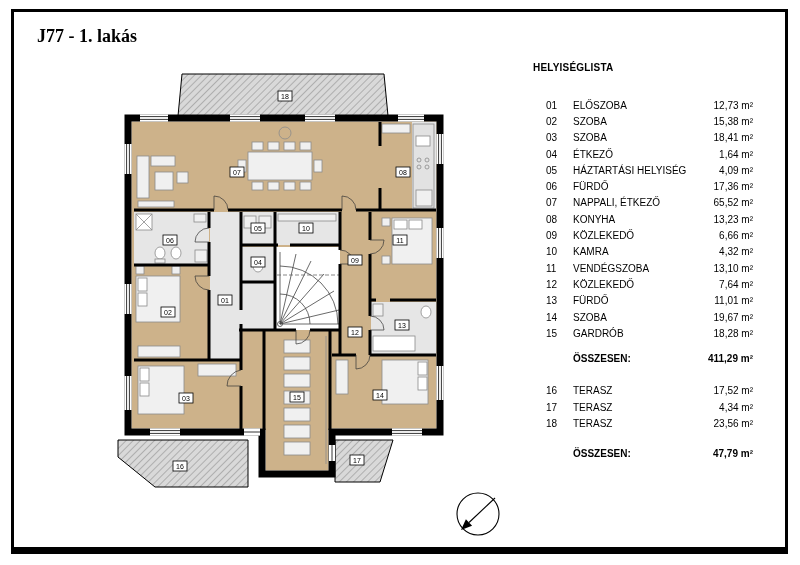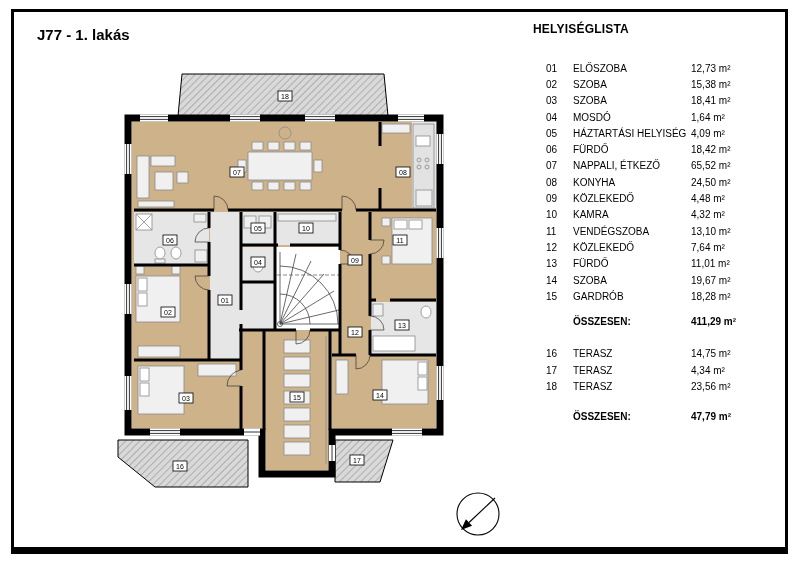--- a/index.html
+++ b/index.html
@@ -1,27 +1,27 @@
 <!DOCTYPE html>
 <html><head>
 <meta charset="utf-8">
 <style>
   html,body{margin:0;padding:0;background:#fff;}
   body{width:800px;height:565px;position:relative;overflow:hidden;
        font-family:"Liberation Sans",sans-serif;color:#000;}
   .frame{position:absolute;left:11px;top:9px;width:777px;height:545px;
          border:3px solid #000;border-bottom-width:7px;box-sizing:border-box;}
-  .page-title{position:absolute;left:37px;top:26px;font-size:15px;font-weight:bold;}
+  .page-title{position:absolute;left:37px;top:26px;font-size:18px;font-weight:bold;font-family:Liberation Serif, serif;}
   .roomlist{position:absolute;left:533px;top:22px;width:220px;}
-  .rl-heading{font-size:12px;font-weight:bold;margin-bottom:24px;letter-spacing:.2px;}
+  .rl-heading{font-size:10px;font-weight:bold;margin-bottom:24px;letter-spacing:.2px;margin-top:40px;}
   .rl-rows{padding-left:13px;}
   .rl-row{display:flex;align-items:center;height:16.3px;font-size:10px;}
   .rl-no{width:27px;flex:none;}
   .rl-name{flex:1;white-space:nowrap;}
-  .rl-area{width:62px;flex:none;white-space:nowrap;}
+  .rl-area{width:62px;flex:none;text-align:right;white-space:nowrap;}
   .rl-total{font-weight:bold;margin-top:9px;}
   .rl-total2{font-weight:bold;margin-top:14px;}
   .rl-spacer{height:16px;}
   svg{position:absolute;left:0;top:0;}
   text.plan-label{font-family:"Liberation Sans",sans-serif;font-size:7px;}
 </style>
 </head>
 <body>
 
 <div class="frame"></div>
@@ -324,47 +324,47 @@
         <span class="rl-name">SZOBA</span>
         <span class="rl-area">15,38 m²</span>
       </div>
     <div class="rl-row">
         <span class="rl-no">03</span>
         <span class="rl-name">SZOBA</span>
         <span class="rl-area">18,41 m²</span>
       </div>
     <div class="rl-row">
         <span class="rl-no">04</span>
-        <span class="rl-name">MOSDÓ</span>
+        <span class="rl-name">ÉTKEZŐ</span>
         <span class="rl-area">1,64 m²</span>
       </div>
     <div class="rl-row">
         <span class="rl-no">05</span>
         <span class="rl-name">HÁZTARTÁSI HELYISÉG</span>
         <span class="rl-area">4,09 m²</span>
       </div>
     <div class="rl-row">
         <span class="rl-no">06</span>
         <span class="rl-name">FÜRDŐ</span>
-        <span class="rl-area">18,42 m²</span>
+        <span class="rl-area">17,36 m²</span>
       </div>
     <div class="rl-row">
         <span class="rl-no">07</span>
         <span class="rl-name">NAPPALI, ÉTKEZŐ</span>
         <span class="rl-area">65,52 m²</span>
       </div>
     <div class="rl-row">
         <span class="rl-no">08</span>
         <span class="rl-name">KONYHA</span>
-        <span class="rl-area">24,50 m²</span>
+        <span class="rl-area">13,23 m²</span>
       </div>
     <div class="rl-row">
         <span class="rl-no">09</span>
         <span class="rl-name">KÖZLEKEDŐ</span>
-        <span class="rl-area">4,48 m²</span>
+        <span class="rl-area">6,66 m²</span>
       </div>
     <div class="rl-row">
         <span class="rl-no">10</span>
         <span class="rl-name">KAMRA</span>
         <span class="rl-area">4,32 m²</span>
       </div>
     <div class="rl-row">
         <span class="rl-no">11</span>
         <span class="rl-name">VENDÉGSZOBA</span>
         <span class="rl-area">13,10 m²</span>
@@ -394,21 +394,21 @@
       <span class="rl-no"></span>
       <span class="rl-name">ÖSSZESEN:</span>
       <span class="rl-area">411,29 m²</span>
     </div>
 
     <div class="rl-spacer"></div>
 
     <div class="rl-row">
         <span class="rl-no">16</span>
         <span class="rl-name">TERASZ</span>
-        <span class="rl-area">14,75 m²</span>
+        <span class="rl-area">17,52 m²</span>
       </div>
     <div class="rl-row">
         <span class="rl-no">17</span>
         <span class="rl-name">TERASZ</span>
         <span class="rl-area">4,34 m²</span>
       </div>
     <div class="rl-row">
         <span class="rl-no">18</span>
         <span class="rl-name">TERASZ</span>
         <span class="rl-area">23,56 m²</span>

